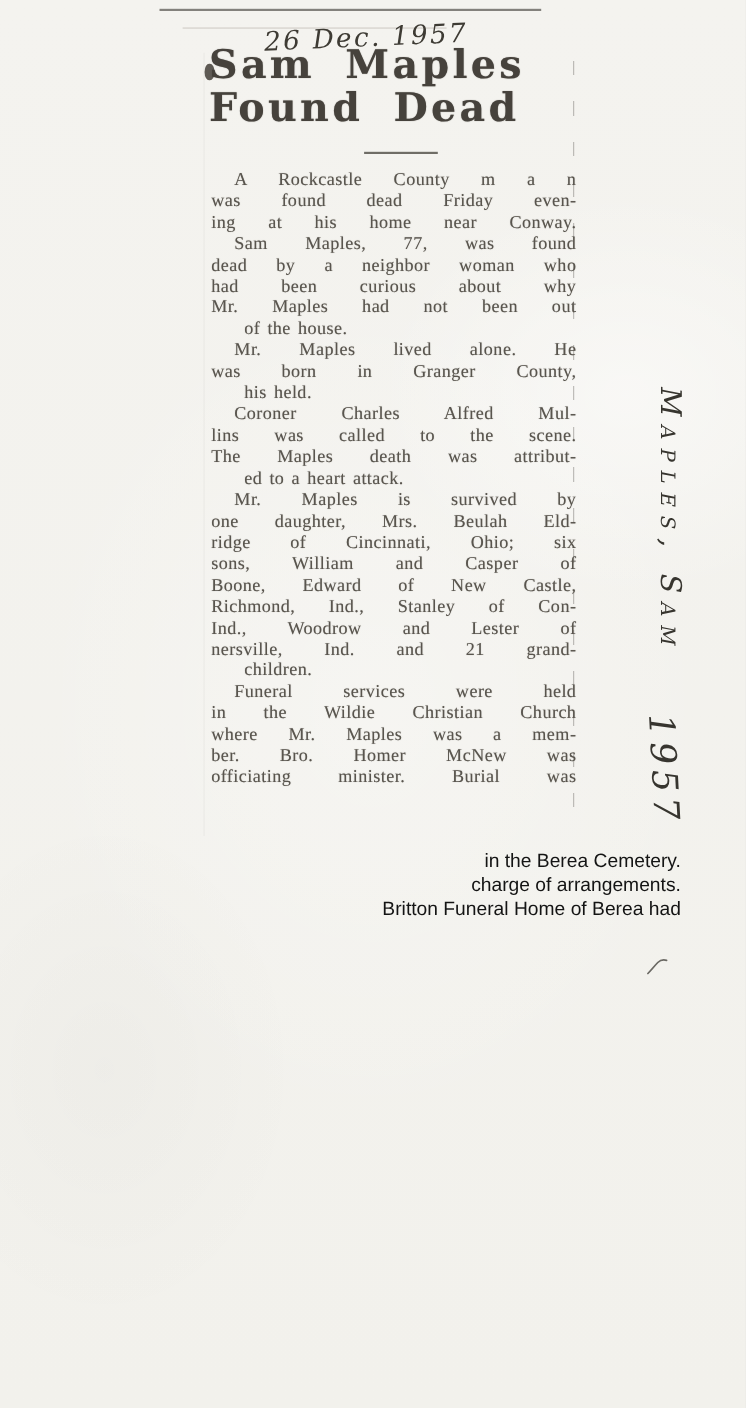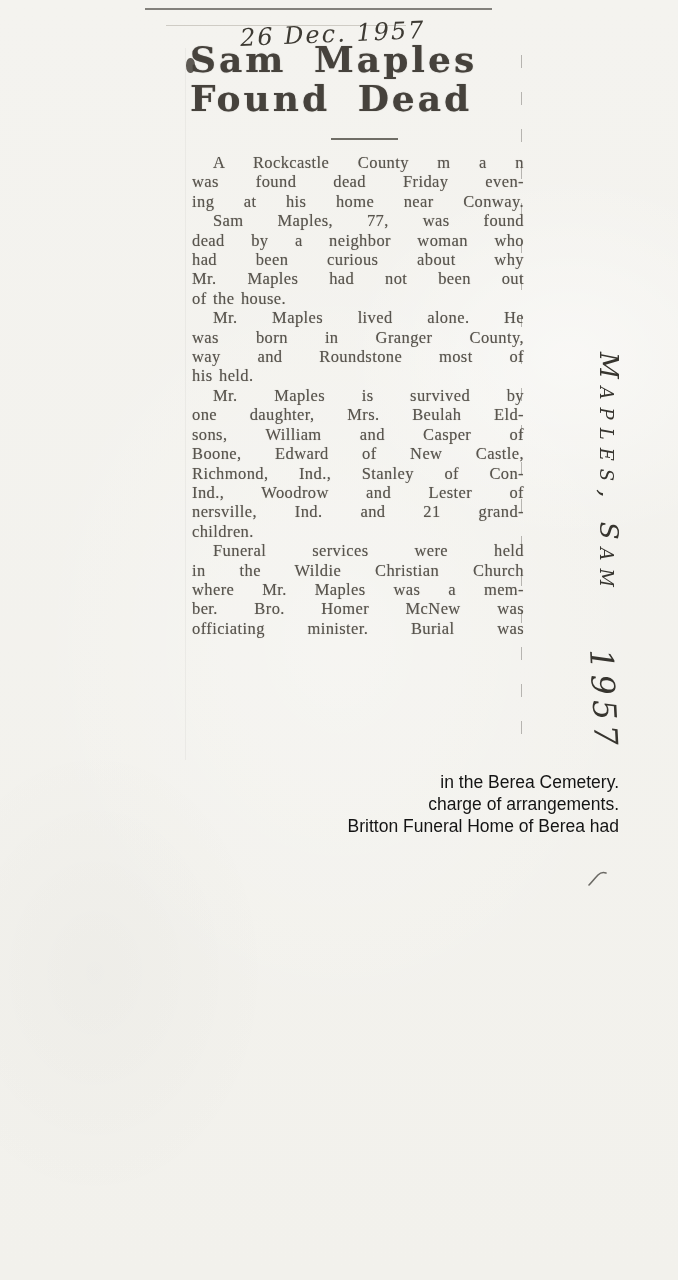--- a/index.html
+++ b/index.html
@@ -34,21 +34,21 @@
     position:absolute;left:521px;top:55px;width:1px;height:702px;
     background:repeating-linear-gradient(180deg, rgba(96,93,88,.42) 0 13px, transparent 13px 37px);
   }
   .article{
     position:absolute;left:192px;top:153px;width:332px;
     font-size:16.5px;line-height:19.4px;color:#59554e;
     letter-spacing:.4px;word-spacing:2px;
     text-shadow:0 0 .8px rgba(89,85,78,.5);
   }
   .bline{text-align:justify;text-align-last:justify;}
-  .bline.last{text-align-last:left;}
+  .bline.last{text-align-last:left;margin-left:30px;}
   .bline.indent{text-indent:21px;}
   .addendum{
     position:absolute;left:59px;top:771px;width:560px;text-align:right;
     font-family:"Liberation Sans", sans-serif;
     font-size:17.5px;line-height:22px;color:#141414;
   }
   .margin-name{
     position:absolute;left:624px;top:352px;width:300px;
     transform-origin:0 0;transform:rotate(90deg);
     font-family:"DejaVu Serif", serif;font-style:italic;font-variant:small-caps;
@@ -91,26 +91,32 @@
     <div class="para">
       <div class="bline indent">Sam Maples, 77, was found</div>
       <div class="bline">dead by a neighbor woman who</div>
       <div class="bline">had been curious about why</div>
       <div class="bline">Mr. Maples had not been out</div>
       <div class="bline last">of the house.</div>
     </div>
     <div class="para">
       <div class="bline indent">Mr. Maples lived alone. He</div>
       <div class="bline">was born in Granger County,</div>
-      <div class="bline">way and Roundstone most of</div>
       <div class="bline last">his held.</div>
+    </div>
+    <div class="para">
+      <div class="bline indent">Coroner Charles Alfred Mul-</div>
+      <div class="bline">lins was called to the scene.</div>
+      <div class="bline">The Maples death was attribut-</div>
+      <div class="bline last">ed to a heart attack.</div>
     </div>
     <div class="para">
       <div class="bline indent">Mr. Maples is survived by</div>
       <div class="bline">one daughter, Mrs. Beulah Eld-</div>
+      <div class="bline">ridge of Cincinnati, Ohio; six</div>
       <div class="bline">sons, William and Casper of</div>
       <div class="bline">Boone, Edward of New Castle,</div>
       <div class="bline">Richmond, Ind., Stanley of Con-</div>
       <div class="bline">Ind., Woodrow and Lester of</div>
       <div class="bline">nersville, Ind. and 21 grand-</div>
       <div class="bline last">children.</div>
     </div>
     <div class="para">
       <div class="bline indent">Funeral services were held</div>
       <div class="bline">in the Wildie Christian Church</div>

